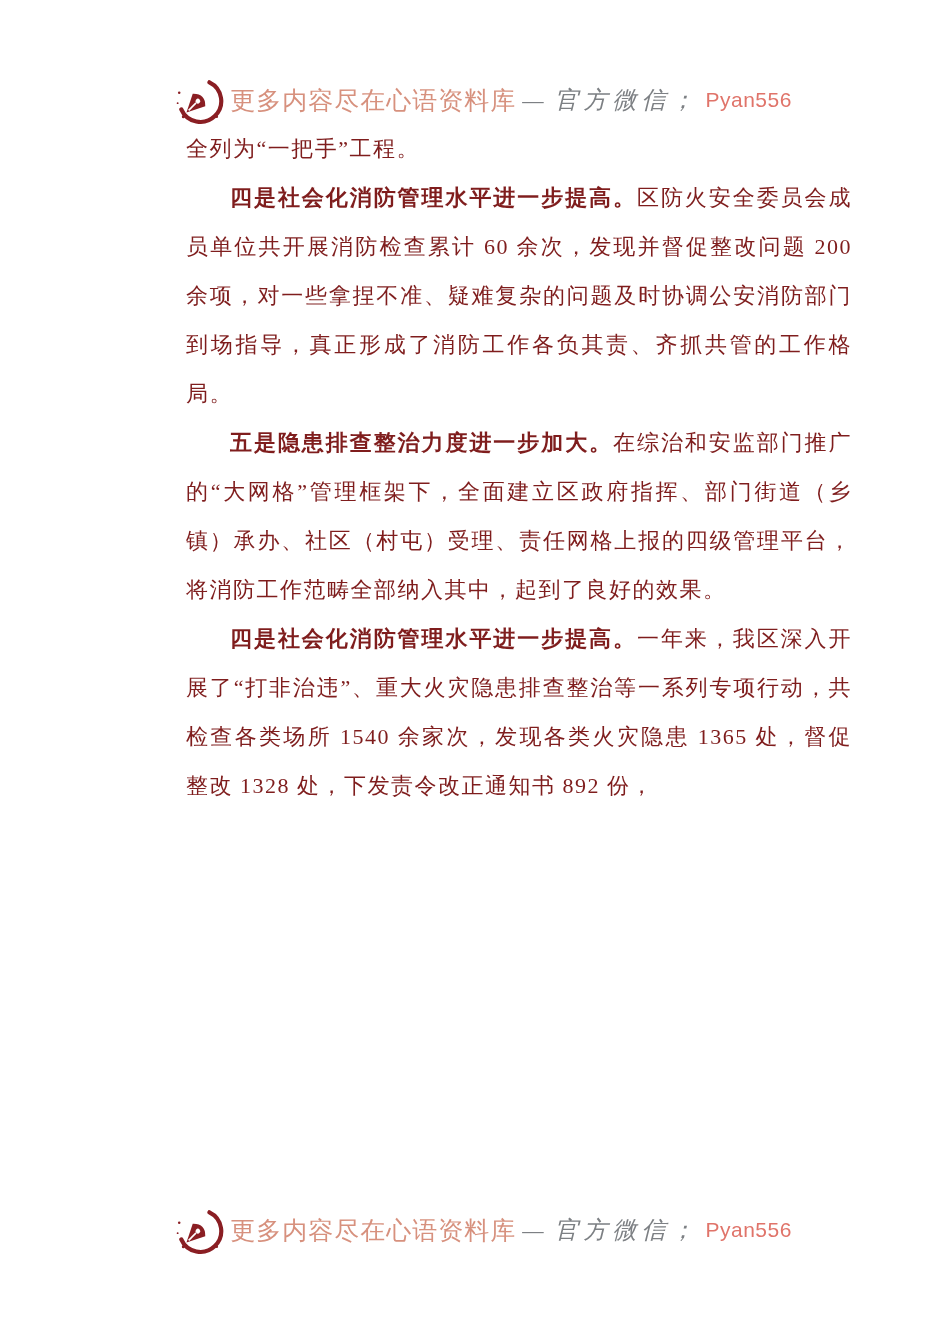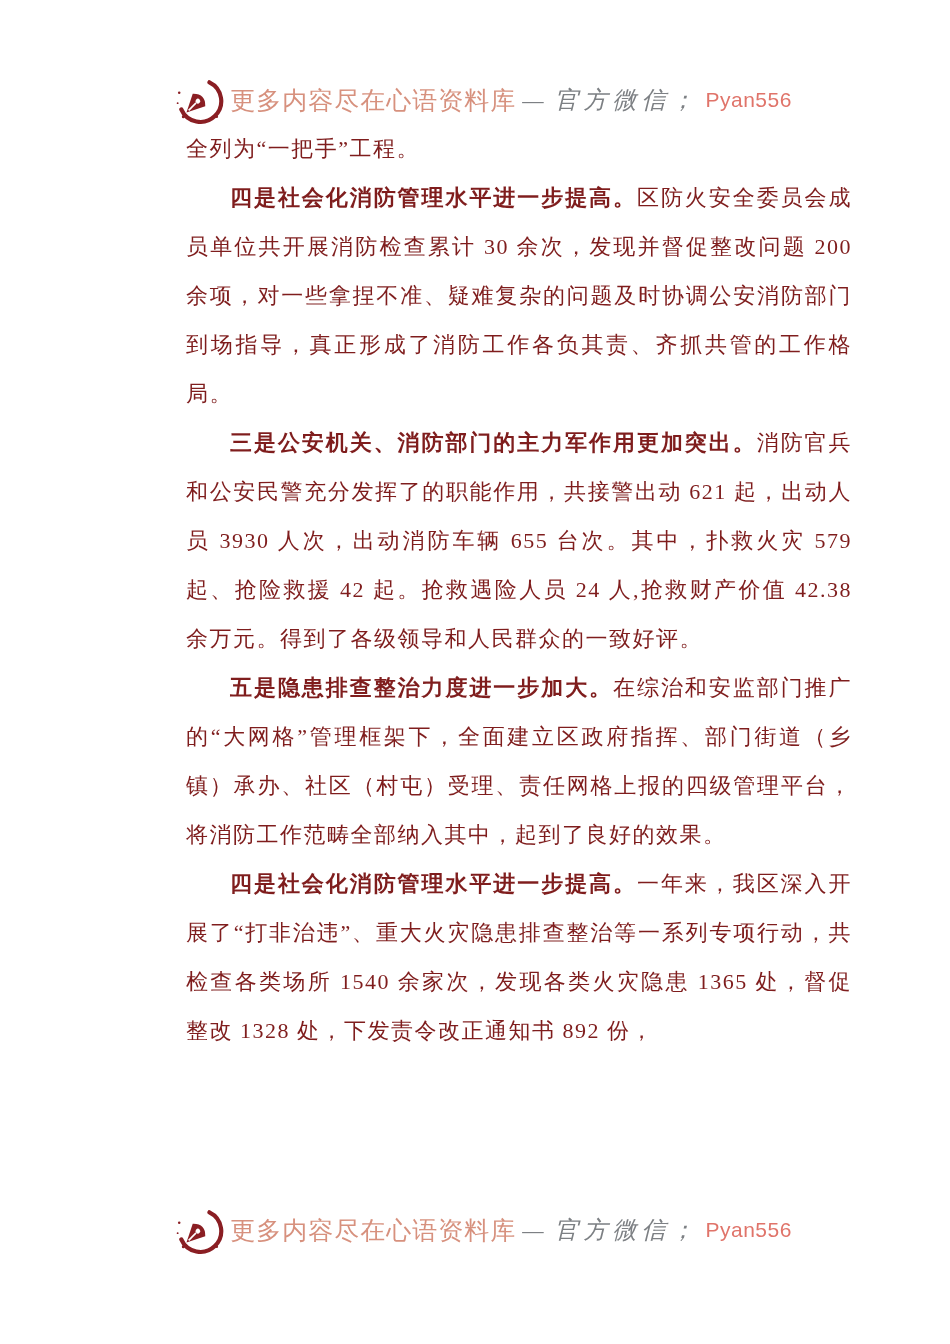--- a/index.html
+++ b/index.html
@@ -83,22 +83,21 @@
     </g>
   </svg>
   <span class="wm-prefix">更多内容尽在心语资料库</span>
   <span class="wm-sep">—</span>
   <span class="wm-label">官方微信；</span>
   <span class="wm-account">Pyan556</span>
 </div>
 
 <div class="doc-body">
     <p class="para"><span>全列为“一把手”工程。</span></p>
-    <p class="para indent"><span class="lead">四是社会化消防管理水平进一步提高。</span><span>区防火安全委员会成员单位共开展消防检查累计 30 余次，发现并督促整改问题 200 余项，对一些拿捏不准、疑难复杂的问题及时协调公安消防部门到场指导，真正形成了消防工作各负其责、齐抓共管的工作格局。</span></p>
-    <p class="para indent"><span class="lead">三是公安机关、消防部门的主力军作用更加突出。</span><span>消防官兵和公安民警充分发挥了的职能作用，共接警出动 621 起，出动人员 3930 人次，出动消防车辆 655 台次。其中，扑救火灾 579 起、抢险救援 42 起。抢救遇险人员 24 人,抢救财产价值 42.38 余万元。得到了各级领导和人民群众的一致好评。</span></p>
+    <p class="para indent"><span class="lead">四是社会化消防管理水平进一步提高。</span><span>区防火安全委员会成员单位共开展消防检查累计 60 余次，发现并督促整改问题 200 余项，对一些拿捏不准、疑难复杂的问题及时协调公安消防部门到场指导，真正形成了消防工作各负其责、齐抓共管的工作格局。</span></p>
     <p class="para indent"><span class="lead">五是隐患排查整治力度进一步加大。</span><span>在综治和安监部门推广的“大网格”管理框架下，全面建立区政府指挥、部门街道（乡镇）承办、社区（村屯）受理、责任网格上报的四级管理平台，将消防工作范畴全部纳入其中，起到了良好的效果。</span></p>
     <p class="para indent"><span class="lead">四是社会化消防管理水平进一步提高。</span><span>一年来，我区深入开展了“打非治违”、重大火灾隐患排查整治等一系列专项行动，共检查各类场所 1540 余家次，发现各类火灾隐患 1365 处，督促整改 1328 处，下发责令改正通知书 892 份，</span></p>
   </div>
 
 <div class="watermark footer">
   <svg class="wm-logo" viewBox="0 0 48 48" aria-hidden="true">
     <g fill="none" stroke="#8a1e23">
       <path d="M34 7 A20 20 0 1 1 7 33" stroke-width="4" stroke-linecap="round"></path>
     </g>
     <g transform="rotate(45 24 24)">

